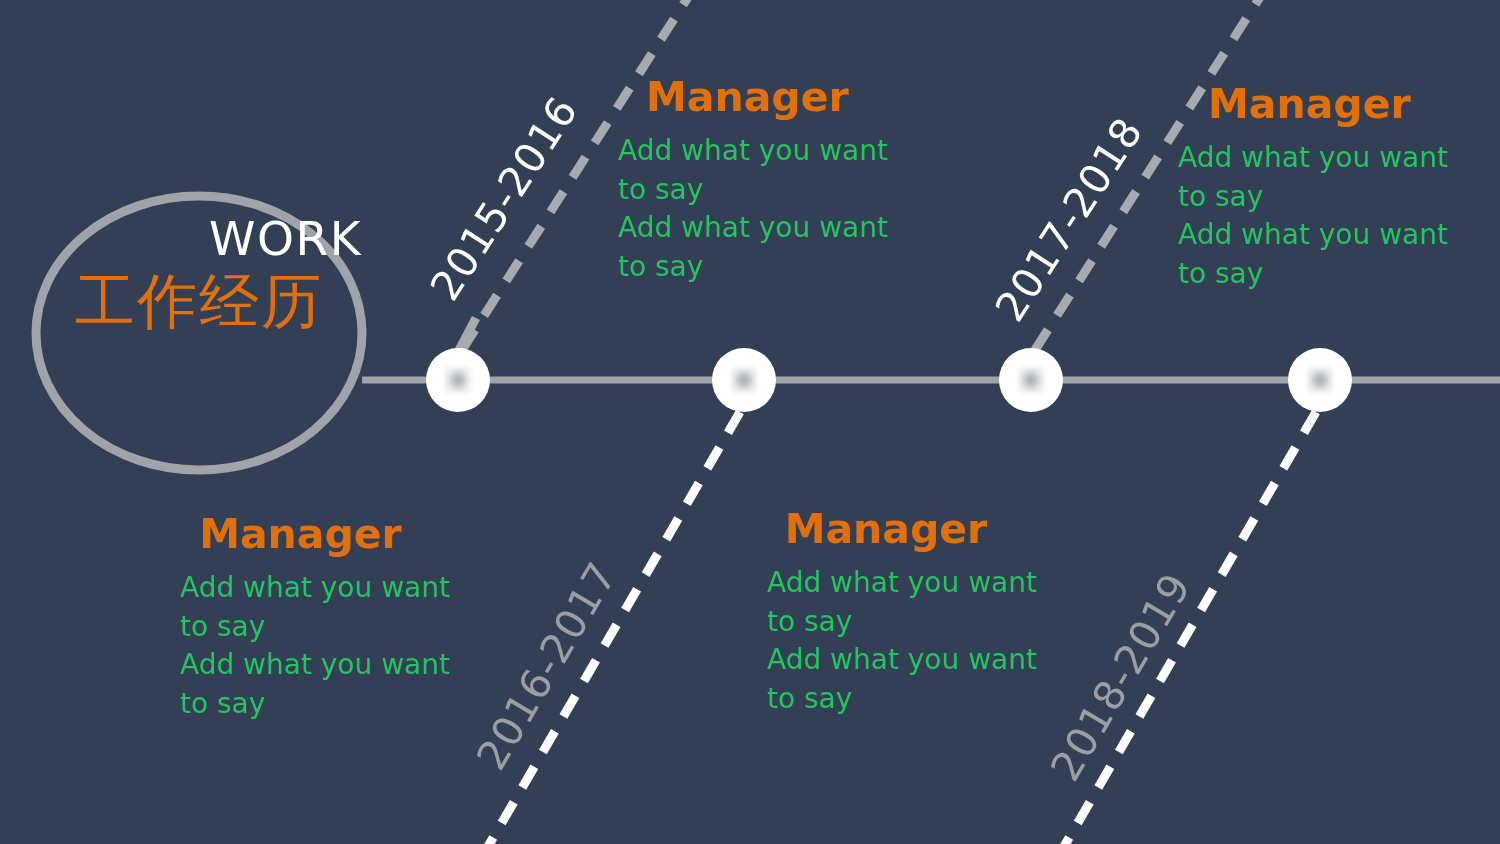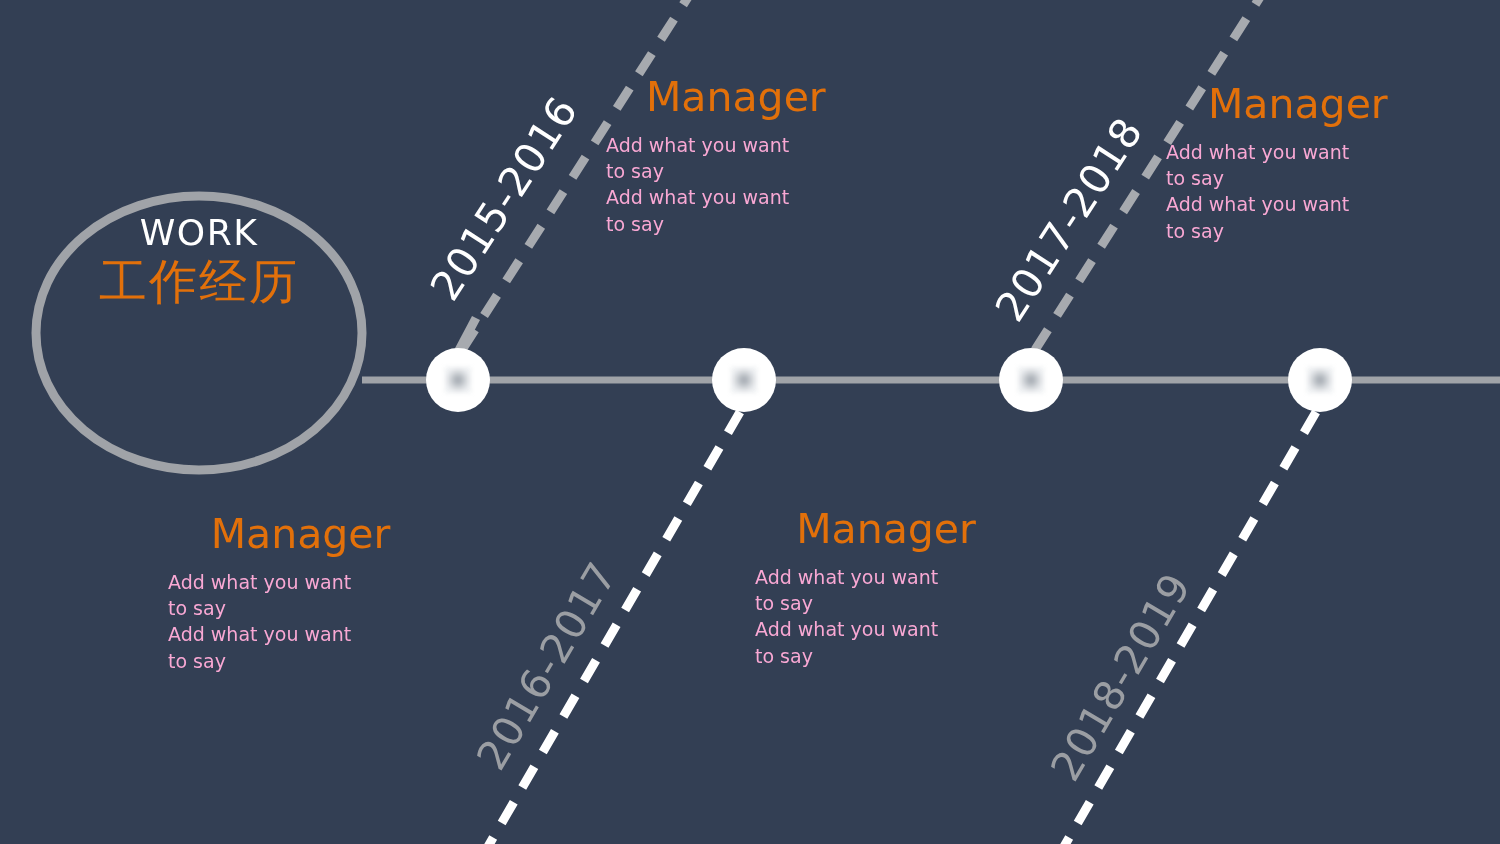--- a/index.html
+++ b/index.html
@@ -36,29 +36,30 @@
     left: 36px;
     top: 212px;
     width: 326px;
     text-align: center;
     line-height: 1.0;
     pointer-events: none;
   }
   .badge-line {
     display: block;
     color: #ffffff;
-    font-size: 36px;
+    font-size: 47px;
     letter-spacing: 1.5px;
     font-weight: 400;
     line-height: 1.14;
+    text-align: right;
   }
   .badge-cn {
     display: block;
     color: #e2700a;
-    font-size: 48px;
+    font-size: 60px;
     letter-spacing: 2px;
     line-height: 1.12;
     margin-top: 2px;
     font-family: "DejaVu Sans", "Liberation Sans", sans-serif;
   }
 
   
   .node {
     position: absolute;
     width: 64px;
@@ -81,28 +82,28 @@
   
   .block {
     position: absolute;
   }
   .role {
     color: #e2700a;
     font-size: 41px;
     line-height: 1.0;
     white-space: nowrap;
     margin: 0 0 14px 0;
-    font-weight: 400;
+    font-weight: 700;
   }
   .role.centered { text-align: center; }
   .desc {
-    color: #f9a8d4;
-    font-size: 19px;
+    color: #22c55e;
+    font-size: 28px;
     line-height: 1.38;
-    margin: 0;
+    margin: 12px;
     font-weight: 400;
   }
   .desc span { display: block; }
 
   
   .year {
     position: absolute;
     font-size: 41px;
     letter-spacing: 1px;
     white-space: nowrap;

